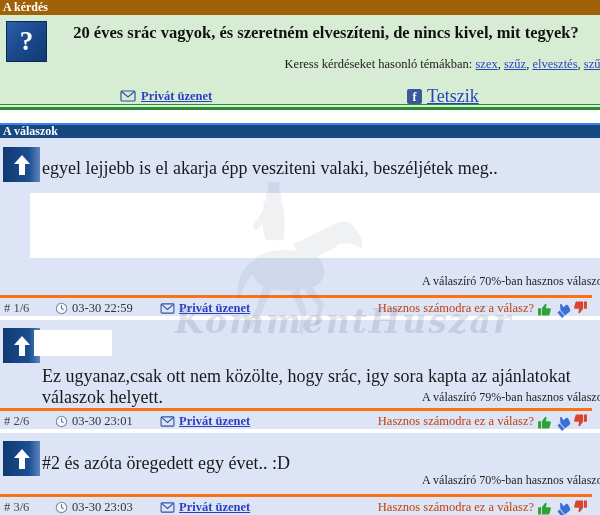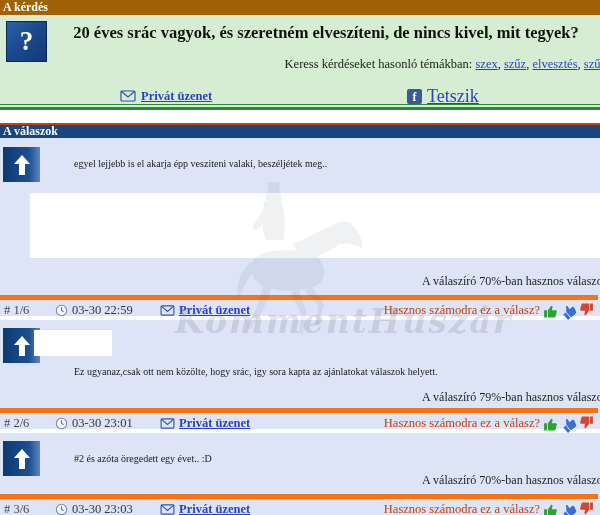--- a/index.html
+++ b/index.html
@@ -21,37 +21,37 @@
   .qf { position:absolute; top:86px; height:20px; display:flex; align-items:center; gap:5px;
         font-size:12.5px; color:#222; }
   .qf-time { left:6px; }  .qf-pm { left:120px; }  .qf-like { left:407px; }
   .pm-link { font-weight:bold; font-size:12.5px; }
   .qline1 { position:absolute; bottom:5px; left:0; right:0; height:1px; background:#2e8b35; }
   .qline2 { position:absolute; bottom:0; left:0; right:0; height:3px; background:#2e8b35; }
 
   .gap { height:13px; background:#fff; }
 
   
-  .abar { height:15px; background:#16477e; border-top:2px solid #c2410c;
+  .abar { height:15px; background:#16477e; border-top:2px solid #3b82f6;
           color:#fff; font-weight:bold; font-size:12px; line-height:13px; padding-left:3px; }
   .ablock { position:relative; background:#dce4f6; }
   .b1 { height:178px; } .b2 { height:109px;padding-left:36px; } .b3 { height:82px; }
   .wsep { height:4px; background:#fff; }
   .ans-icon { position:absolute; left:3px; top:9px; width:37px; height:35px;
               background:linear-gradient(90deg,#0f3a70 0%,#1c4e92 70%,#5d86bf 100%);
               display:flex; align-items:center; justify-content:center; }
   .b2 .ans-icon, .b3 .ans-icon { top:8px; }
-  .ans-text { position:absolute; left:42px; right:10px; font-size:10px; color:#1a1a1a;margin-left:32px; }
+  .ans-text { position:absolute; left:42px; right:10px; font-size:18px; color:#1a1a1a; }
   .t1 { top:20px; } .t2 { top:46px; } .t3 { top:20px; }
   .whitebox { position:absolute; left:30px; right:0; top:55px; height:65px; background:#fff; }
   .minibox  { position:absolute; left:34px; top:10px; width:78px; height:26px; background:#fff; }
   .stat { position:absolute; right:-6px; white-space:nowrap; font-size:12px; color:#222; }
   .s1 { top:136px; } .s2 { top:70px; } .s3 { top:40px; }
-  .afoot { position:absolute; left:0; right:2px; bottom:0; height:21px;
-           border-top:5px solid #f97316; font-size:12.5px; color:#333; }
+  .afoot { position:absolute; left:0; right:8px; bottom:0; height:21px;
+           border-top:3px solid #f97316; font-size:12.5px; color:#333; }
   .fitem { position:absolute; top:0; height:20px; display:flex; align-items:center; gap:4px; }
   .f-index { left:4px; color:#444; }
   .f-time  { left:55px; }
   .f-pm    { left:160px; }
   .f-right { right:4px; gap:3px; color:#c2410c; }
   .thumb { width:15px; height:15px; display:inline-block; cursor:pointer; }
   .th-blue svg { transform:rotate(-40deg); }
   .th-red  svg { transform:scale(-1,-1); }
 
   

